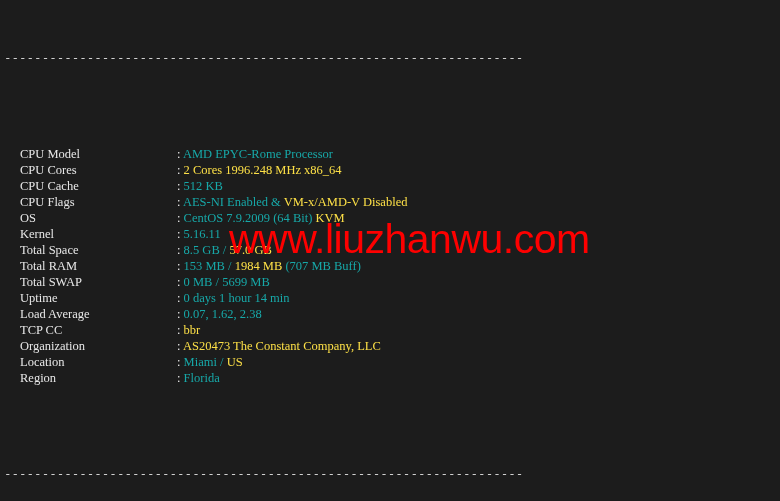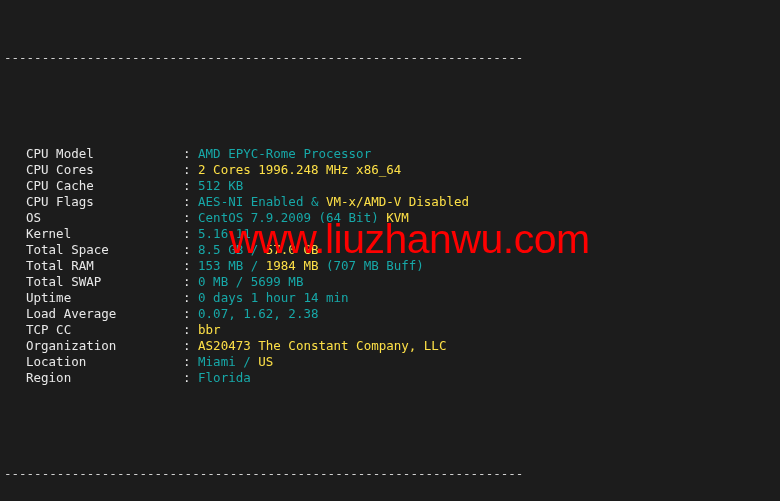--- a/index.html
+++ b/index.html
@@ -21,21 +21,22 @@
   #screen {
     position: absolute;
     left: 0;
     top: 0;
     padding: 2px 0 0 0;
     white-space: pre;
   }
   .line {
     height: 16px;
     white-space: pre;
-    padding-left: 26px;
+    padding-left: 20px;
+    font-family: Liberation Serif, serif;
   }
   .sep {
     height: 16px;
     white-space: pre;
     padding-left: 4px;
     color: #d0d0d0;
     letter-spacing: 0px;
     overflow: hidden;
   }
   .label {

